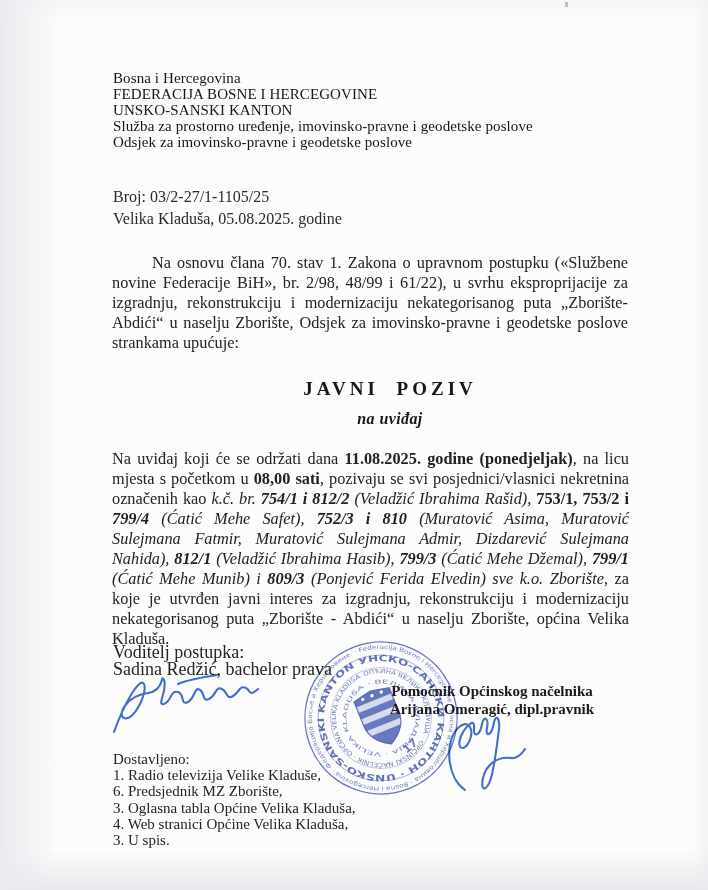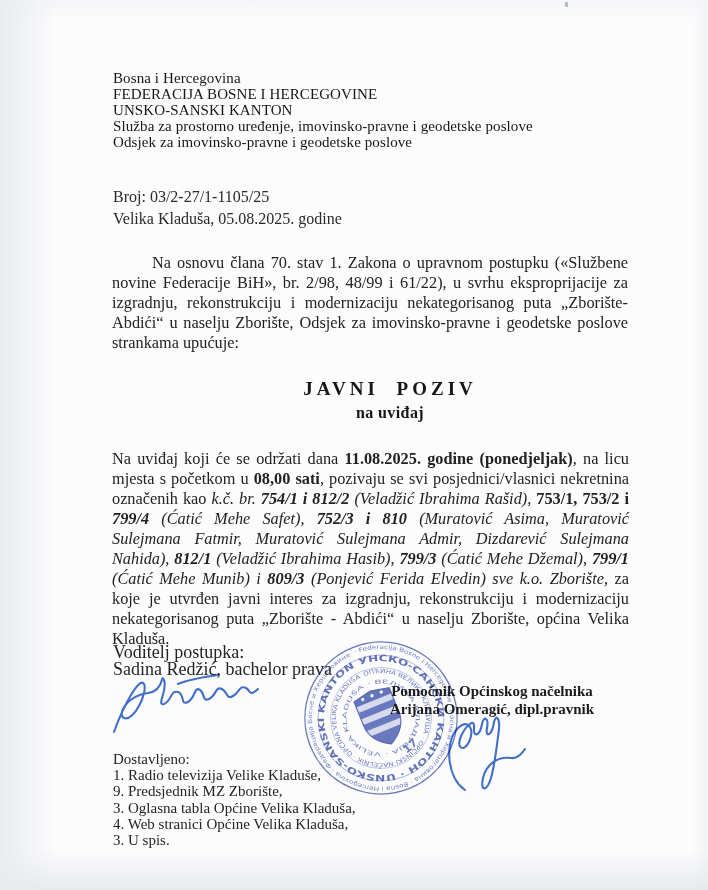--- a/index.html
+++ b/index.html
@@ -13,21 +13,21 @@
       linear-gradient(to bottom,#f5f6f8 0px,rgba(252,252,253,0) 22px),
       #fcfcfd;
   }
   .abs{position:absolute;}
   .header-block{left:113px;top:71px;font-weight:normal;font-size:15px;line-height:15.9px;color:#161618;letter-spacing:.1px;}
   .ref-block{left:113px;top:186px;font-size:16px;line-height:22.3px;color:#2a2a2a;}
   .para{font-size:16.3px;line-height:20px;text-align:justify;color:#222;}
   .para1{left:112px;top:253px;width:516px;text-indent:40px;}
   .title-block{left:130px;top:378px;width:520px;text-align:center;color:#17171a;z-index:2;}
   .title-main{font-size:19px;font-weight:bold;letter-spacing:4px;word-spacing:9px;}
-  .title-sub{font-size:16px;font-weight:bold;letter-spacing:.4px;margin-top:4px;}
+  .title-sub{font-size:16px;font-weight:bold;letter-spacing:.4px;margin-top:10px;font-style:italic;}
   .para2{left:112px;top:449px;width:517px;z-index:2;}
   .voditelj-block{left:113px;top:644px;font-size:18px;line-height:16.5px;color:#242424;z-index:2;}
   .right-block{left:382px;top:683px;width:220px;text-align:center;font-weight:bold;
     font-size:15px;line-height:17.8px;color:#1b1b1e;z-index:2;}
   .dostavljeno-block{left:113px;top:751px;font-size:15px;line-height:16.2px;color:#242424;z-index:2;}
   .stamp-svg{left:297px;top:634px;z-index:1;filter:blur(.35px);opacity:.93;mix-blend-mode:multiply;}
   .sig-svg{z-index:3;mix-blend-mode:multiply;}
   .sig1{left:100px;top:660px;}
   .sig2{left:425px;top:698px;}
   .speck{left:565px;top:2px;width:3px;height:5px;background:#b9bcc2;z-index:1;}
@@ -126,19 +126,19 @@
 
   <svg class="abs sig-svg sig2" width="110" height="108" viewBox="0 0 110 108">
     <g fill="none" stroke="#2f5fc8" stroke-width="2.1" stroke-linecap="round" opacity=".9">
       <path d="M40,92 C22,80 19,44 33,30 C43,20 50,31 44,44 C39,54 31,51 36,38 C42,26 50,20 49,30 C48,40 55,38 57,26 C59,17 64,20 62,30 C60,40 67,38 69,24 C71,16 75,20 74,31 C72,46 70,66 66,80 C62,93 55,95 58,80 C61,67 72,58 86,60 C92,61 96,57 100,51"></path>
     </g>
   </svg>
 
   <div class="abs dostavljeno-block">
     <div>Dostavljeno:</div>
     <div>1. Radio televizija Velike Kladuše,</div>
-    <div>9. Predsjednik MZ Zborište,</div>
+    <div>6. Predsjednik MZ Zborište,</div>
     <div>3. Oglasna tabla Općine Velika Kladuša,</div>
     <div>4. Web stranici Općine Velika Kladuša,</div>
     <div>3. U spis.</div>
   </div>
 
 </div>
 
 </body></html>

